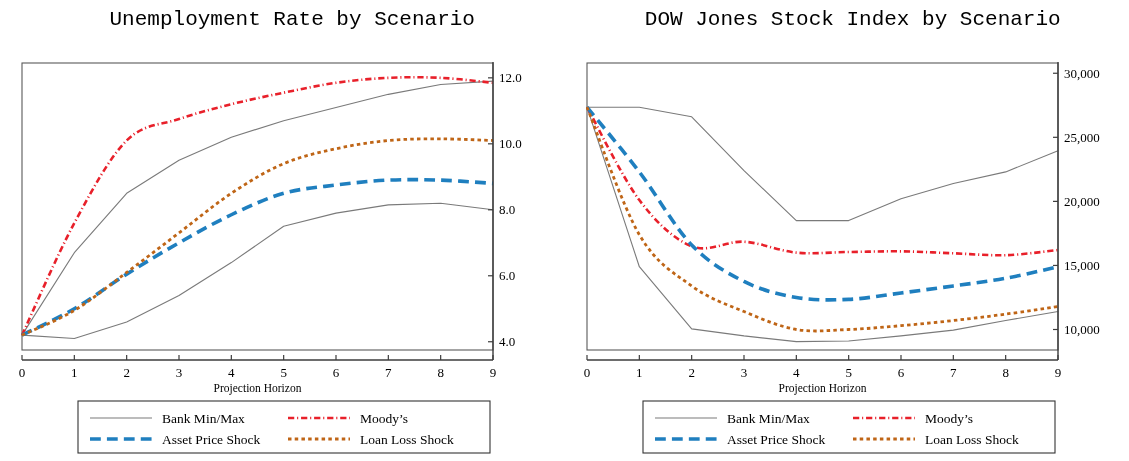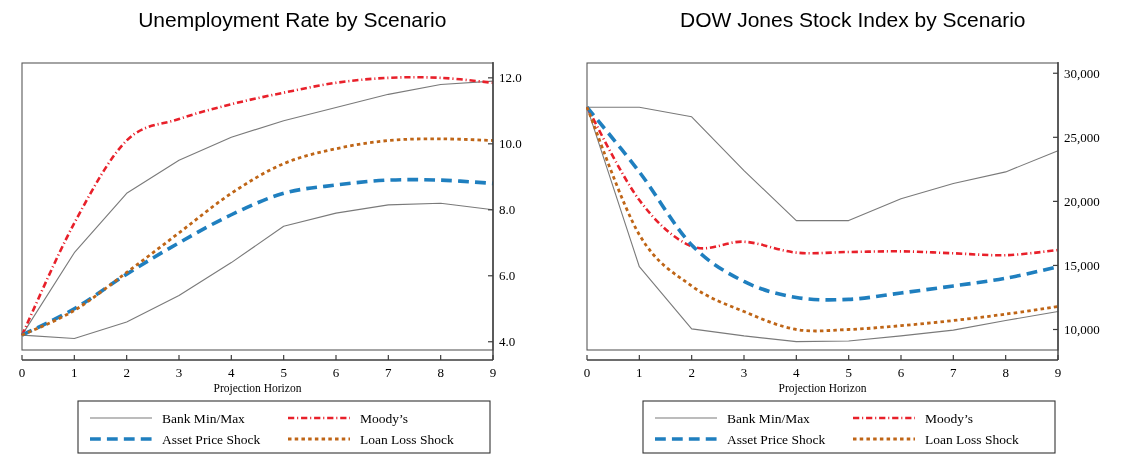--- a/index.html
+++ b/index.html
@@ -26,21 +26,21 @@
     width: 564.5px;
     height: 461px;
   }
   .panel-title {
     position: absolute;
     top: 8px;
     left: 0;
     width: 100%;
     text-align: center;
     font-size: 21px;
-    font-family: Liberation Sans, sans-serif;
+    font-family: Liberation Mono, monospace;
     letter-spacing: 0px;
     white-space: nowrap;
   }
   .panel-title.left-title { padding-left: 10px; }
   .panel-title.right-title { padding-left: 6px; }
 
   .plot-svg {
     position: absolute;
     left: 0;
     top: 0;

